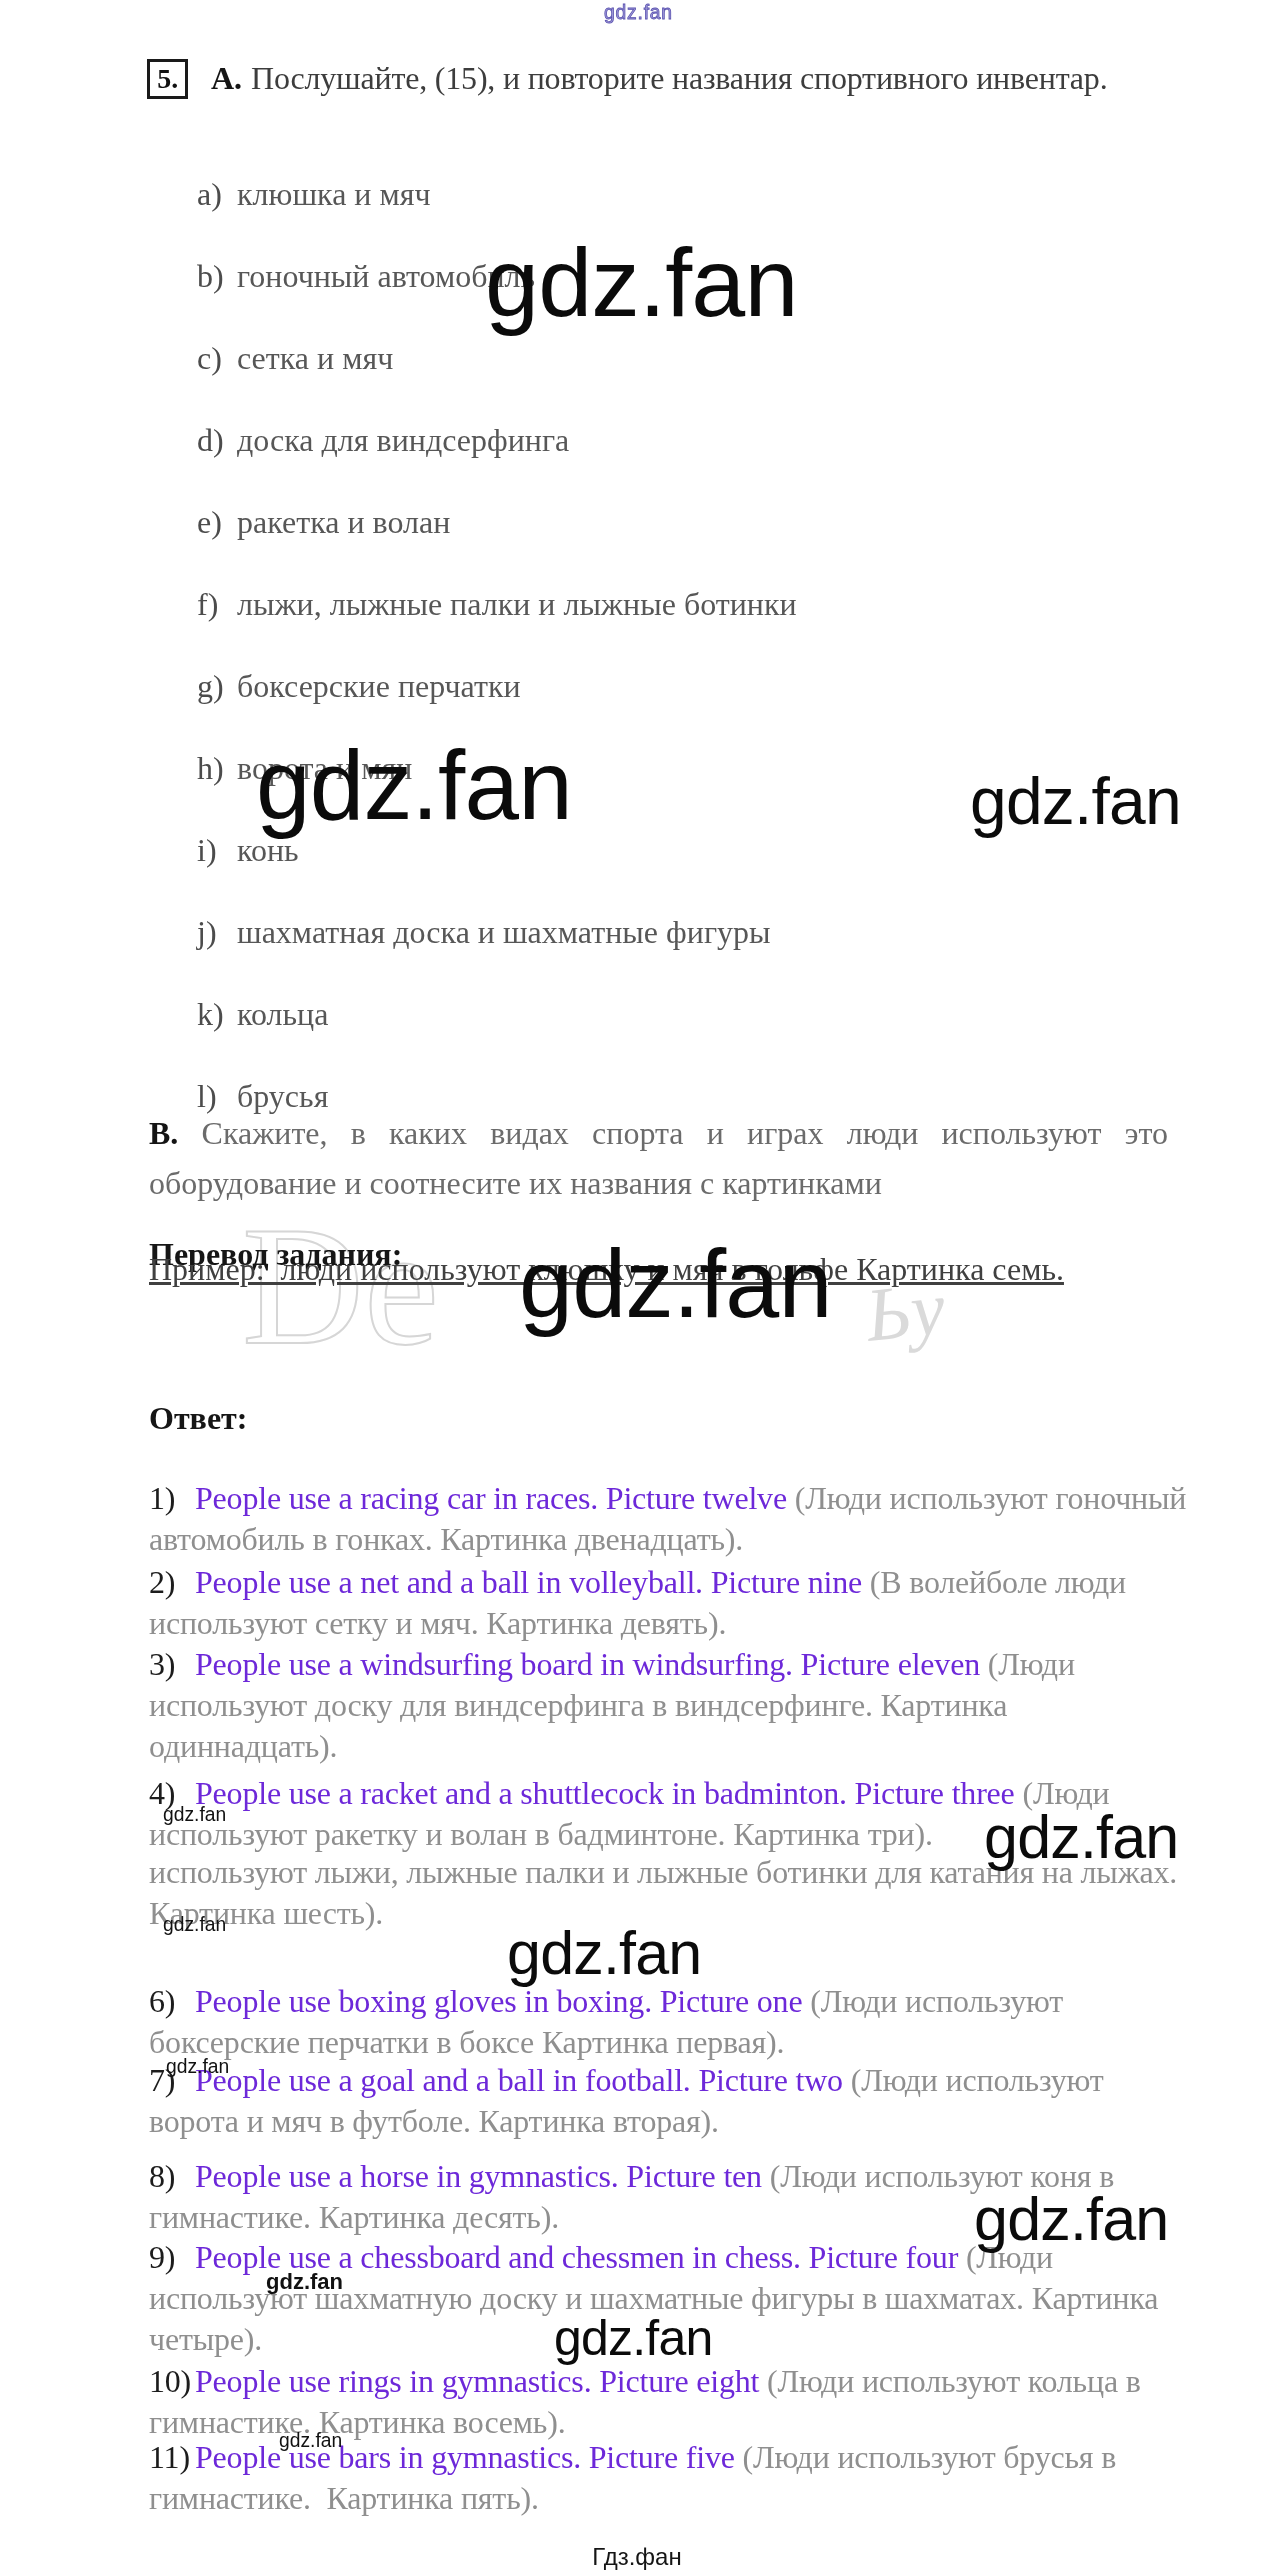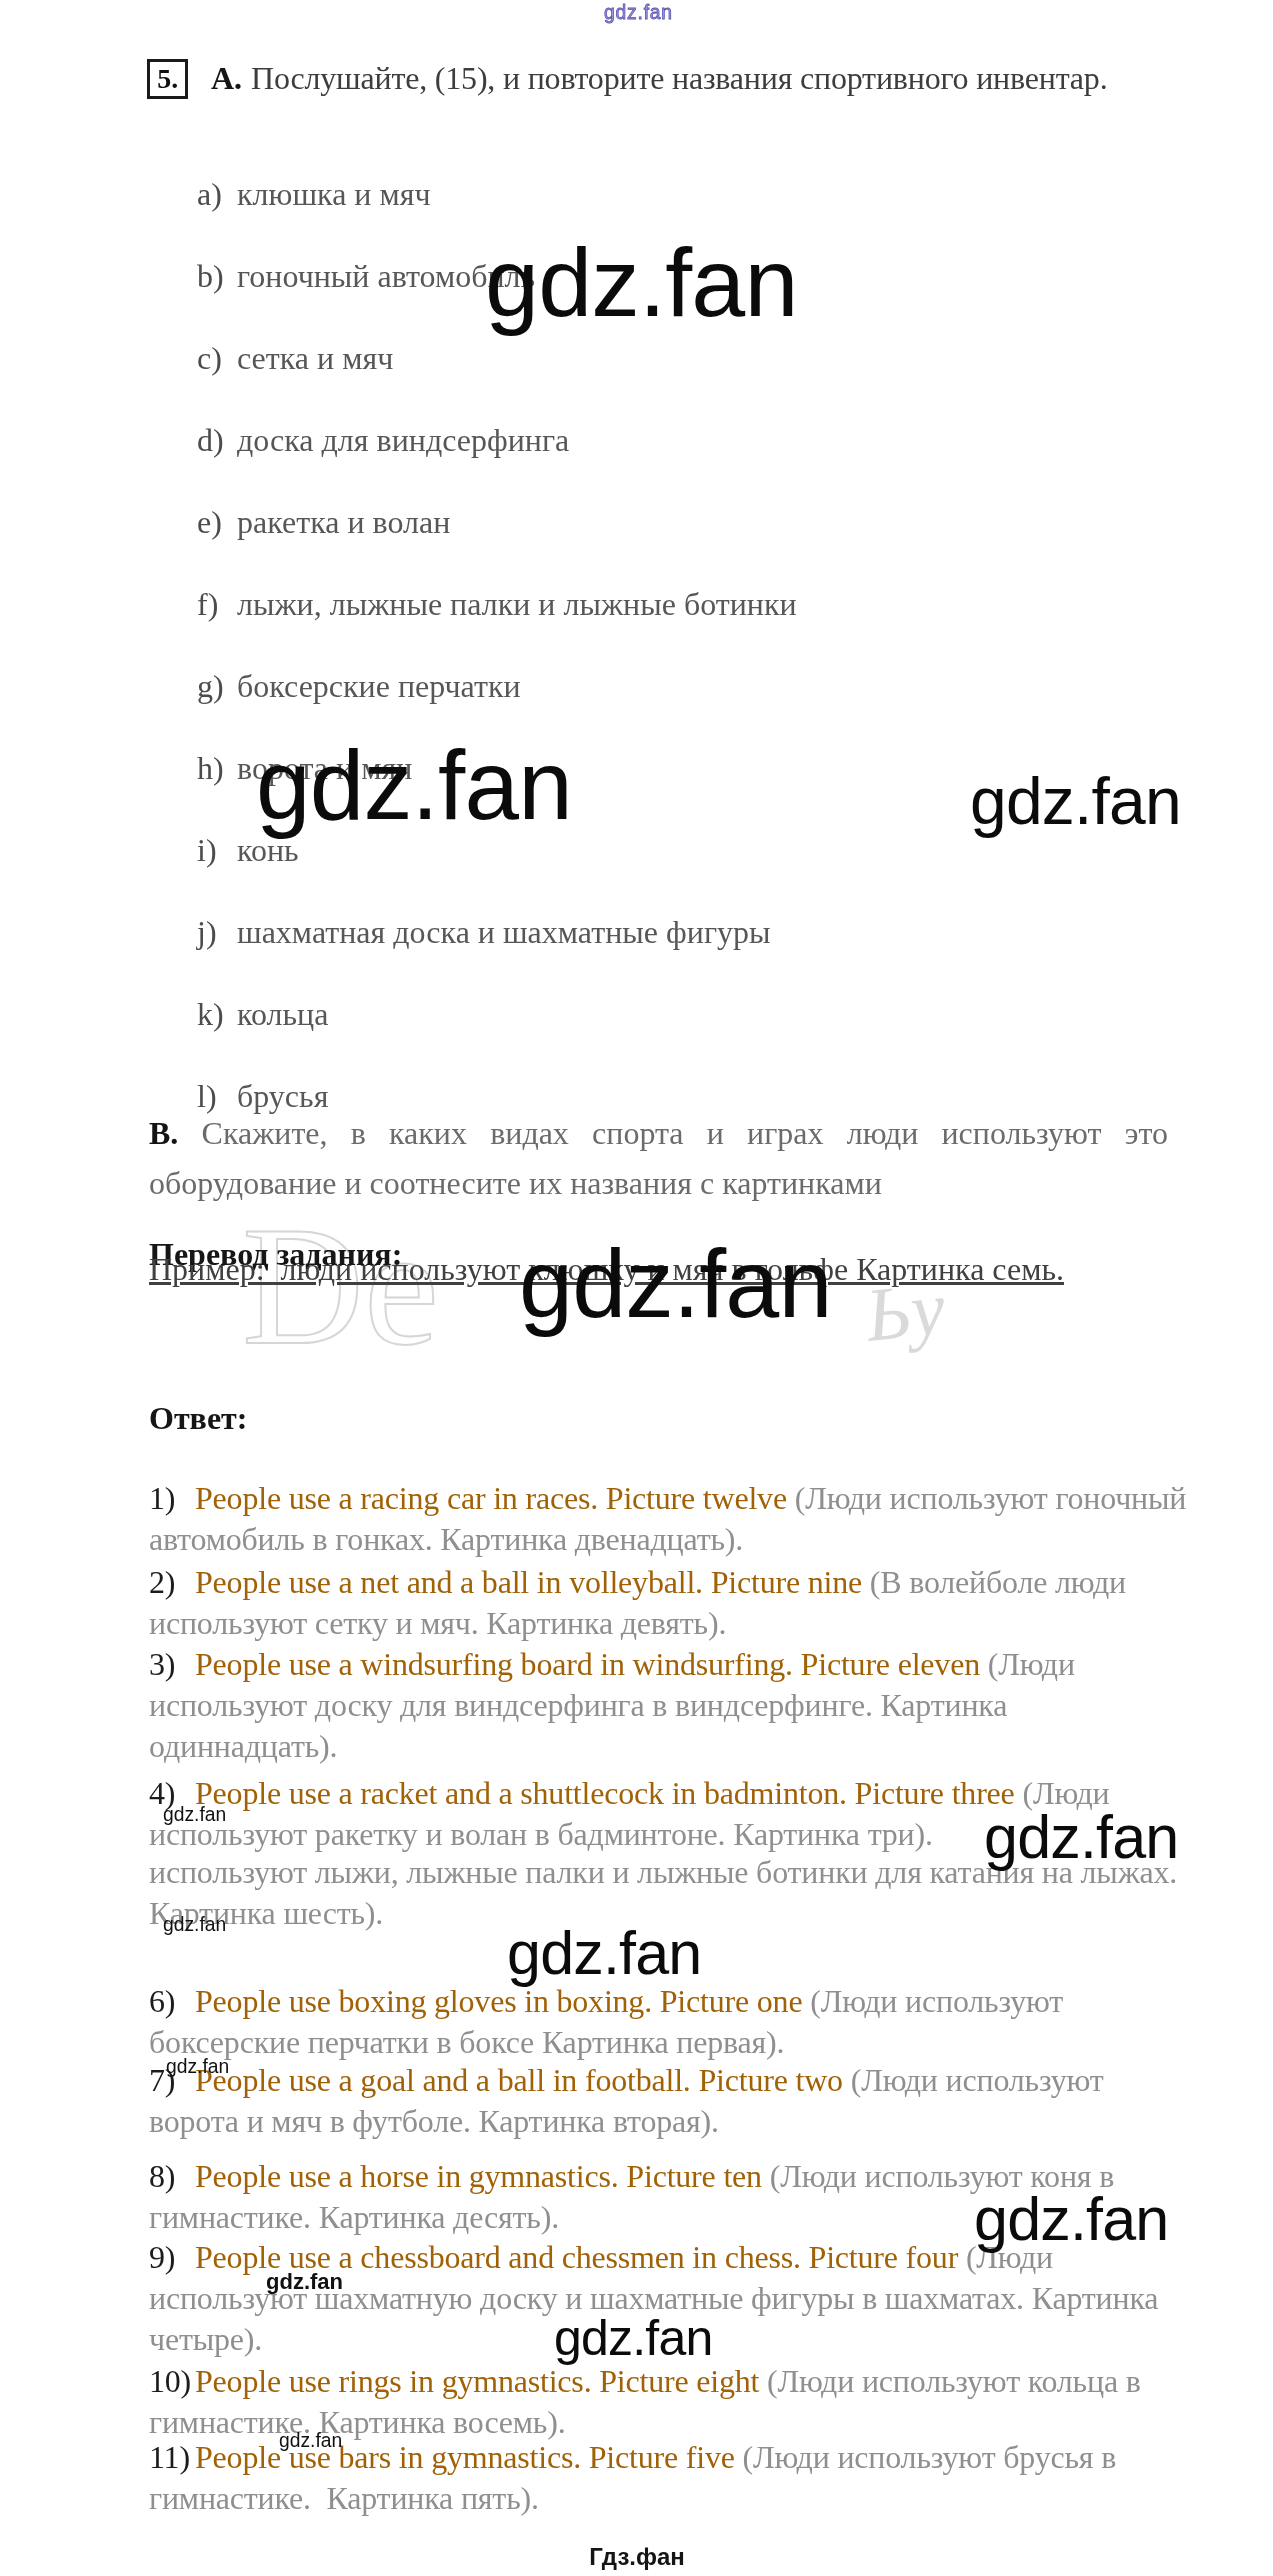--- a/index.html
+++ b/index.html
@@ -43,21 +43,21 @@
   .answer:nth-of-type(4){top:1773px}
   .answer:nth-of-type(5){top:1852px}
   .answer:nth-of-type(6){top:1981px}
   .answer:nth-of-type(7){top:2060px}
   .answer:nth-of-type(8){top:2156px}
   .answer:nth-of-type(9){top:2237px}
   .answer:nth-of-type(10){top:2361px}
   .answer:nth-of-type(11){top:2437px}
   .ans-line{height:41px;line-height:41px;font-size:32px;white-space:pre;letter-spacing:-0.2px;}
   .ans-num{display:inline-block;width:46px;color:#1c1c1c;}
-  .seg-en{color:#a16207;}
+  .seg-en{color:#6d28d9;}
   .seg-ru{color:#8f8f8f;}
   
   .wm{
     position:absolute;font-family:"Liberation Sans",sans-serif;color:#0b0b0b;
     white-space:nowrap;z-index:4;letter-spacing:-0.8px;
   }
   .wm-1{left:485px;top:227px;font-size:97px;}
   .wm-2{left:256px;top:729px;font-size:98px;}
   .wm-3{left:970px;top:763px;font-size:66px;}
   .wm-4{left:519px;top:1228px;font-size:97px;}
@@ -76,21 +76,21 @@
     position:absolute;left:242px;top:1177px;font-size:169px;z-index:1;
     font-family:"Liberation Serif",serif;color:transparent;margin-top:12px;-webkit-text-stroke:2px #d6d6d6;
   }
   .decor-script{
     position:absolute;left:866px;top:1268px;font-size:76px;z-index:1;
     font-family:"Liberation Serif",serif;font-style:italic;color:#dadada;transform:rotate(-6deg);
   }
   
   .footer{
     position:absolute;left:0;right:0;top:2543px;text-align:center;
-    font-family:"Liberation Sans",sans-serif;font-size:24px;color:#151515;font-weight:bold;
+    font-family:"Liberation Sans",sans-serif;font-size:24px;color:#151515;
   }
 </style>
 </head>
 <body>
 
 <div class="page">
 
   <div class="decor-de">De</div>
   <div class="decor-script">Ьу</div>
 

